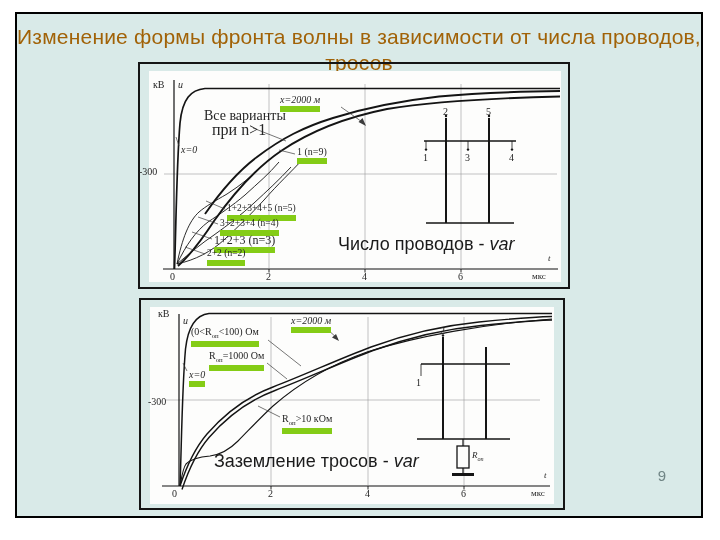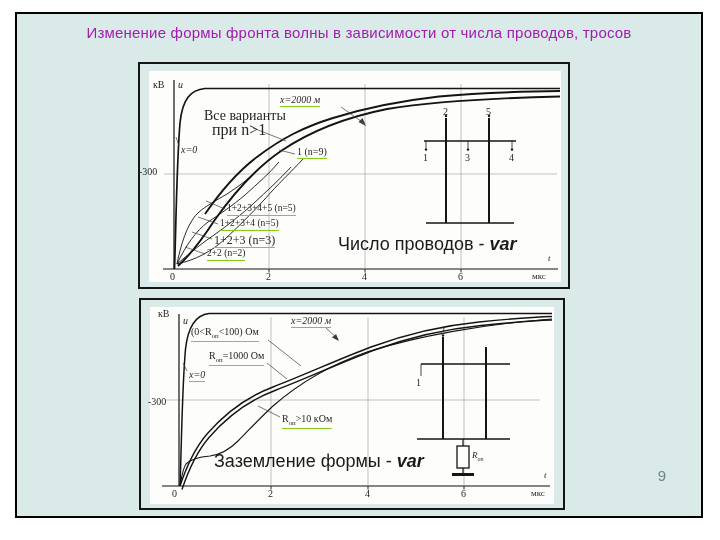--- a/index.html
+++ b/index.html
@@ -7,22 +7,22 @@
   body { font-family: "Liberation Sans", sans-serif; position: relative; }
 
   .slide {
     position: absolute; left, top: 0;
     left: 15px; top: 12px; width: 688px; height: 506px;
     background: #d9eae8;
     border: 2px solid #000;
   }
   .title {
     position: absolute; left: 0; top: 10px; width: 100%;
-    text-align: center; color: #a21caf;
-    font-size: 15px; line-height: 1.22; letter-spacing: 0.2px;
+    text-align: center; color: #a16207;
+    font-size: 21px; line-height: 1.22; letter-spacing: 0.2px;
   }
 
   .fig-frame {
     position: absolute;
     border: 2px solid #151515;
     background: transparent;
   }
   .fig-frame.f1 { left: 121px; top: 48px;  width: 432px; height: 227px; }
   .fig-frame.f2 { left: 122px; top: 284px; width: 426px; height: 212px; }
 
@@ -34,29 +34,29 @@
   .f1 .fig-white { width: 412px; height: 211px; }
   .f2 .fig-white { width: 404px; height: 197px; }
 
   .fig-white svg { position: absolute; left: 0; top: 0; }
 
   .figlabel {
     position: absolute;
     font-family: "Liberation Serif", serif;
     color: #262626; line-height: 1; white-space: nowrap;
   }
-  .figlabel.u { border-bottom: 1px solid #84cc16; padding-bottom: 1px; }
+  .figlabel.u { border-bottom: 6px solid #84cc16; padding-bottom: 1px; }
   .figlabel sub { font-size: 68%; }
 
   .big-caption {
     position: absolute;
     font-family: "Liberation Sans", sans-serif;
     font-size: 18px; color: #1b1b1b; white-space: nowrap; line-height: 1;
   }
-  .big-caption .var { font-style: italic; font-weight: bold; }
+  .big-caption .var { font-style: italic; }
   .f1 .big-caption { left: 189px; top: 164px; }
   .f2 .big-caption { left: 64px;  top: 145px; }
 
   .page-number {
     position: absolute; left: 625px; top: 453px; width: 40px;
     font-size: 15px; color: #708585; text-align: center;
   }
 </style>
 </head>
 <body>
@@ -125,21 +125,21 @@
       </div>
     <span class="figlabel" style="left: 4px; top: 9px; font-size: 10px;">кВ</span>
         <span class="figlabel" style="left: 29px; top: 9px; font-size: 10px; font-style: italic;">u</span>
         <span class="figlabel u" style="left: 131px; top: 24px; font-size: 10px; font-style: italic;">x=2000 м</span>
         <span class="figlabel" style="left: 55px; top: 38px; font-size: 14px;">Все варианты</span>
         <span class="figlabel" style="left: 63px; top: 51px; font-size: 16px;">при n&gt;1</span>
         <span class="figlabel" style="left: 32px; top: 74px; font-size: 10px; font-style: italic;">x=0</span>
         <span class="figlabel u" style="left: 148px; top: 76px; font-size: 10px;">1 (n=9)</span>
         <span class="figlabel" style="left: -10px; top: 96px; font-size: 10px;">-300</span>
         <span class="figlabel u" style="left: 78px; top: 133px; font-size: 9.5px;">1+2+3+4+5 (n=5)</span>
-        <span class="figlabel u" style="left: 71px; top: 148px; font-size: 9.5px;">1+2+3+4 (n=5)</span>
+        <span class="figlabel u" style="left: 71px; top: 148px; font-size: 9.5px;">3+2+3+4 (n=4)</span>
         <span class="figlabel u" style="left: 65px; top: 163px; font-size: 12px;">1+2+3  (n=3)</span>
         <span class="figlabel u" style="left: 58px; top: 178px; font-size: 9.5px;">2+2 (n=2)</span>
         <span class="figlabel" style="left: 21px; top: 201px; font-size: 10px;">0</span>
         <span class="figlabel" style="left: 117px; top: 201px; font-size: 10px;">2</span>
         <span class="figlabel" style="left: 213px; top: 201px; font-size: 10px;">4</span>
         <span class="figlabel" style="left: 309px; top: 201px; font-size: 10px;">6</span>
         <span class="figlabel" style="left: 383px; top: 201px; font-size: 9px;">мкс</span>
         <span class="figlabel" style="left: 399px; top: 183px; font-size: 9px; font-style: italic;">t</span>
         <span class="figlabel" style="left: 294px; top: 36px; font-size: 10px;">2</span>
         <span class="figlabel" style="left: 337px; top: 36px; font-size: 10px;">5</span>
@@ -187,21 +187,21 @@
           <path d="M271,57 H360" stroke-width="1.6"></path>
           <path d="M267,132 H360" stroke-width="1.6"></path>
           <path d="M271,57 V69" stroke-width="0.8"></path>
           <circle cx="293" cy="28.5" r="1.2" fill="#151515" stroke="none"></circle>
           <path d="M313,132 V139 M313,161 V167" stroke-width="1.2"></path>
           <rect x="307" y="139" width="12" height="22" stroke-width="1.3" fill="#fdfdfc"></rect>
           <path d="M302,167.5 H324" stroke-width="3"></path>
         </g>
       </svg>
       <div class="big-caption">
-        <span>Заземление формы - </span><span class="var">var</span>
+        <span>Заземление тросов - </span><span class="var">var</span>
       </div>
     <span class="figlabel" style="left: 8px; top: 2px; font-size: 10px;">кВ</span>
         <span class="figlabel" style="left: 33px; top: 9px; font-size: 10px; font-style: italic;">u</span>
         <span class="figlabel u" style="left: 141px; top: 9px; font-size: 10px; font-style: italic;">x=2000 м</span>
         <span class="figlabel u" style="left: 41px; top: 20px; font-size: 10px;">(0&lt;R<sub>оп</sub>&lt;100) Ом</span>
         <span class="figlabel u" style="left: 59px; top: 44px; font-size: 10px;">R<sub>оп</sub>=1000 Ом</span>
         <span class="figlabel u" style="left: 39px; top: 63px; font-size: 10px; font-style: italic;">x=0</span>
         <span class="figlabel" style="left: -2px; top: 90px; font-size: 10px;">-300</span>
         <span class="figlabel u" style="left: 132px; top: 107px; font-size: 10px;">R<sub>оп</sub>&gt;10 кОм</span>
         <span class="figlabel" style="left: 22px; top: 182px; font-size: 10px;">0</span>

